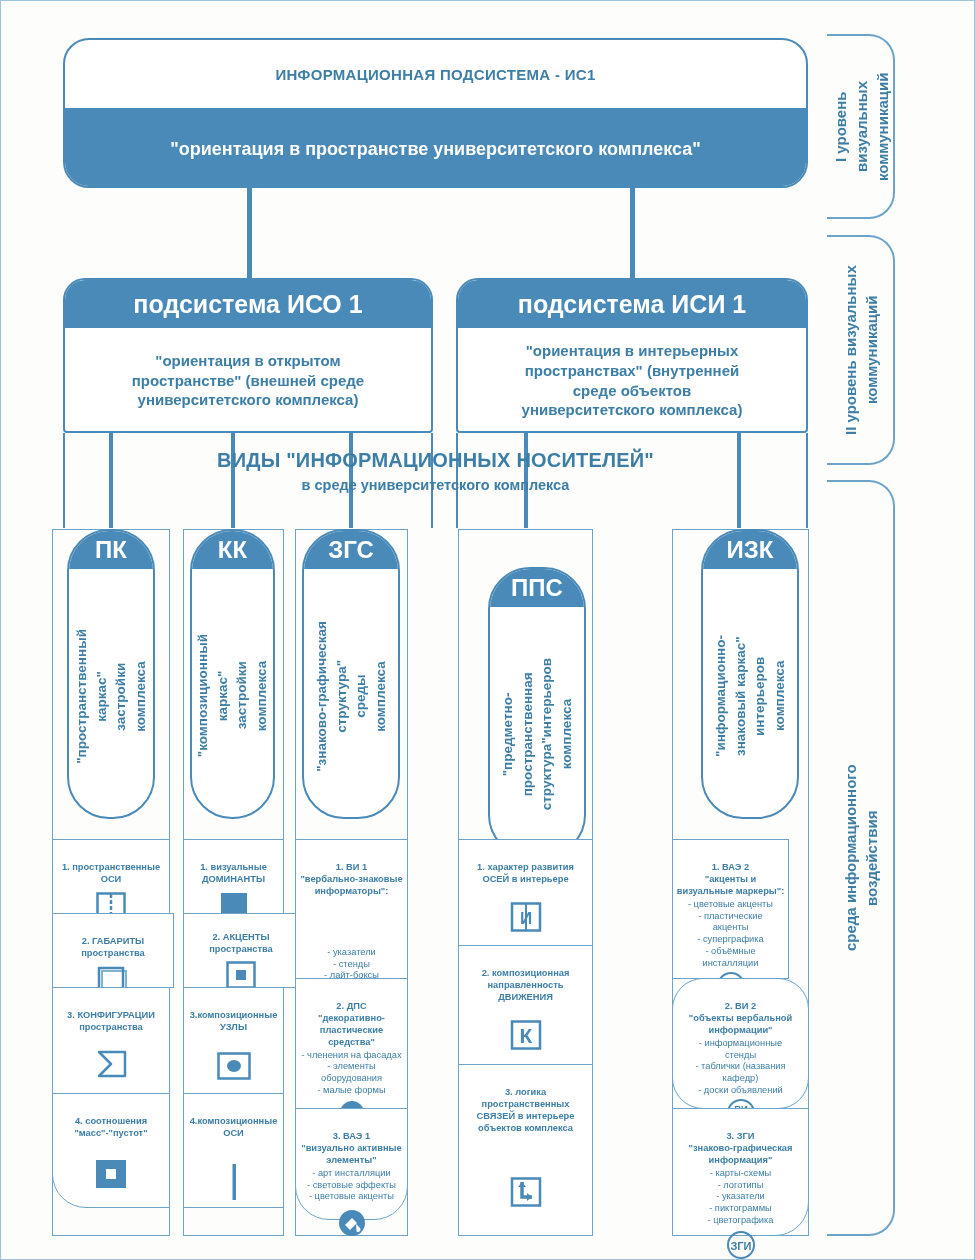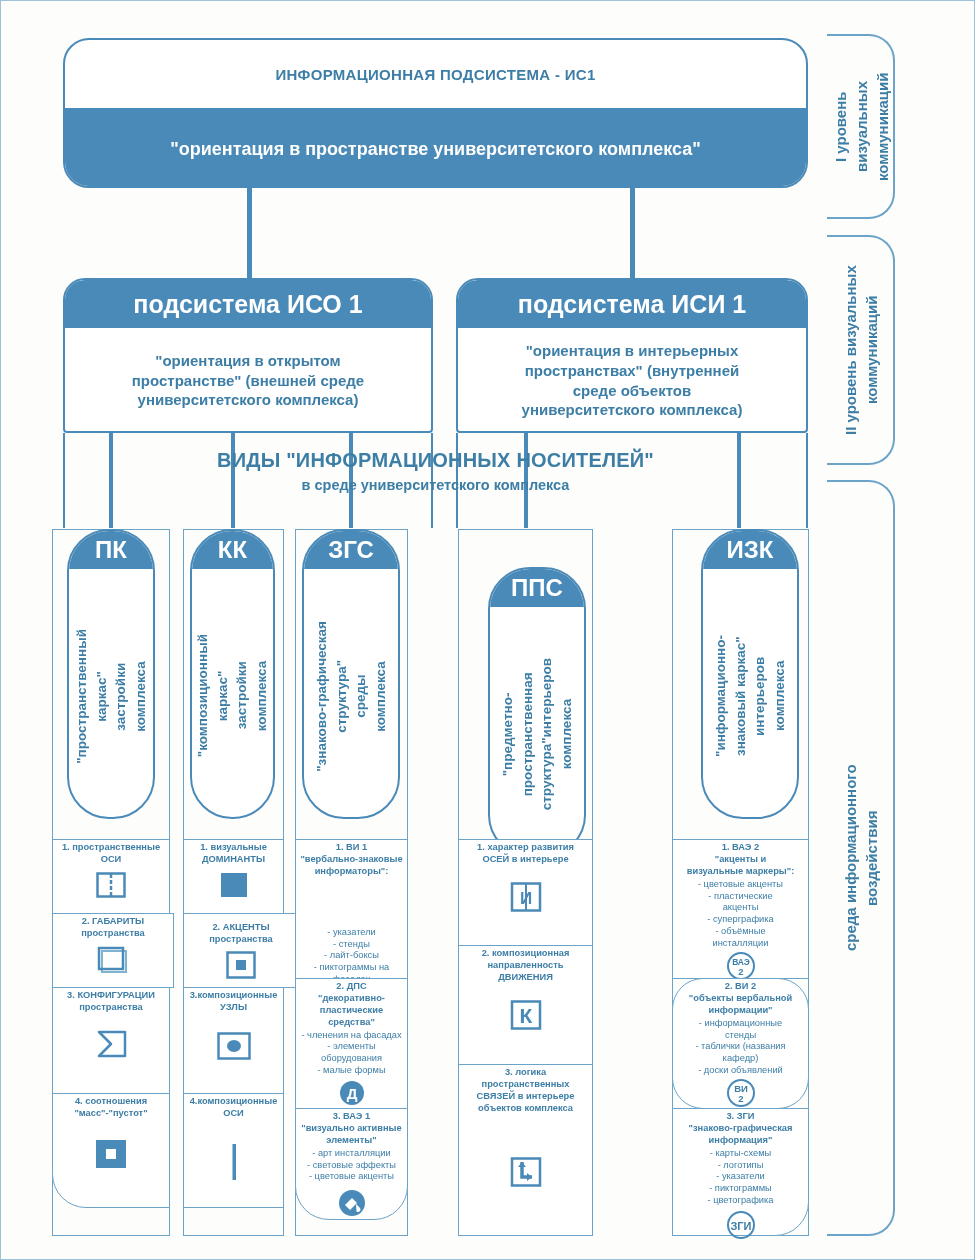--- a/index.html
+++ b/index.html
@@ -119,21 +119,21 @@
     border:1.5px solid #6ba4c8;
     background:transparent;
   }
 
   
   .cell{
     position:absolute;
     box-sizing:border-box;
     border:1.5px solid #6ba4c8;
     background:#ffffff;
-    padding:2px 3px 2px 3px;
+    padding:22px 3px 2px 3px;
     text-align:center;
     font-size:9.3px;
     color:#3d7ea6;
     line-height:1.28;
     display:flex;
     flex-direction:column;
     align-items:center;
   }
   .cell .ctitle{font-weight:bold;white-space:pre-line;}
   .cell .clist{white-space:pre-line;margin-top:1px;}
@@ -435,21 +435,21 @@
     <div class="cicon" style="margin-top:42px;">
       <svg width="32" height="30" viewBox="0 0 32 30">
           <rect x="2" y="1.5" width="28" height="27" fill="none" stroke="#4a8ab8" stroke-width="2.5"></rect>
           <path d="M12 5 L12 20 L22 20" fill="none" stroke="#4a8ab8" stroke-width="3.5"></path>
           <path d="M12 5 l-4 5 h8 Z" fill="#4a8ab8"></path>
           <path d="M22 20 l-5 -4 v8 Z" fill="#4a8ab8"></path>
         </svg>
     </div>
   </div>
 
-  <div class="cell" style="left:671px;top:838px;width:137px;height:140px;">
+  <div class="cell" style="left:671px;top:838px;width:117px;height:140px;">
     <div class="ctitle">1.  ВАЭ 2
 "акценты и
 визуальные маркеры":</div>
     <div class="clist">- цветовые акценты
 - пластические
 акценты
 - суперграфика
 - объёмные
 инсталляции</div>
     <div class="cicon" style="margin-top:2px;">

